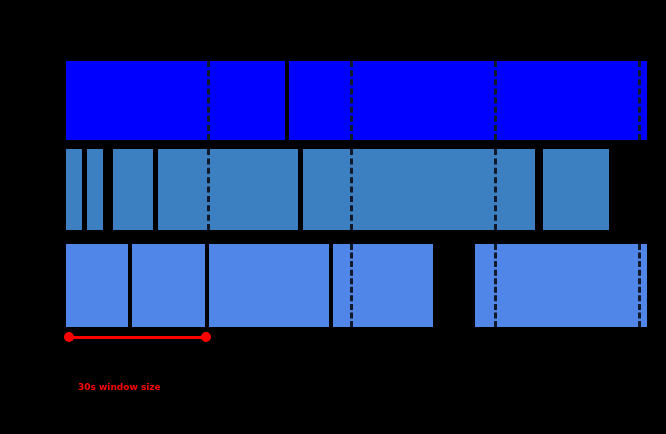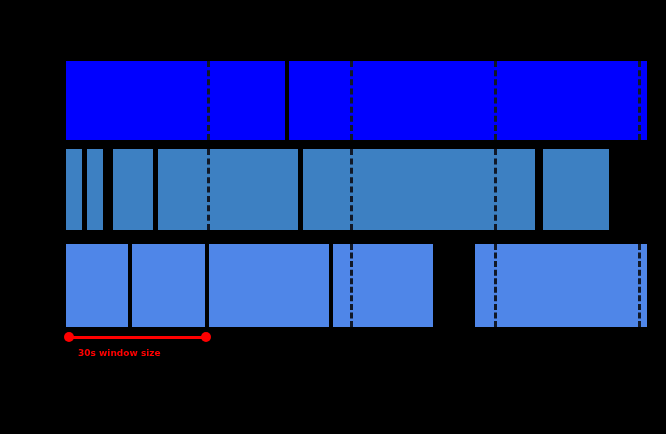--- a/index.html
+++ b/index.html
@@ -32,20 +32,21 @@
     background:#ff0000;
   }
   .annot-label{
     position:absolute;
     color:#ff0000;
     font-size:9px;
     font-weight:bold;
     font-family:"DejaVu Sans", sans-serif;
     white-space:nowrap;
     letter-spacing:0px;
+    margin-top:34px;
   }
 </style>
 </head>
 <body>
 
 <div id="stage" style="background: rgb(0, 0, 0);">
   <div id="series-layer">
       <div class="row">
         <div class="seg" style="left: 66px; top: 61px; width: 219px; height: 79px; background: rgb(0, 0, 255);"></div>
         <div class="seg" style="left: 289px; top: 61px; width: 358px; height: 79px; background: rgb(0, 0, 255);"></div>

